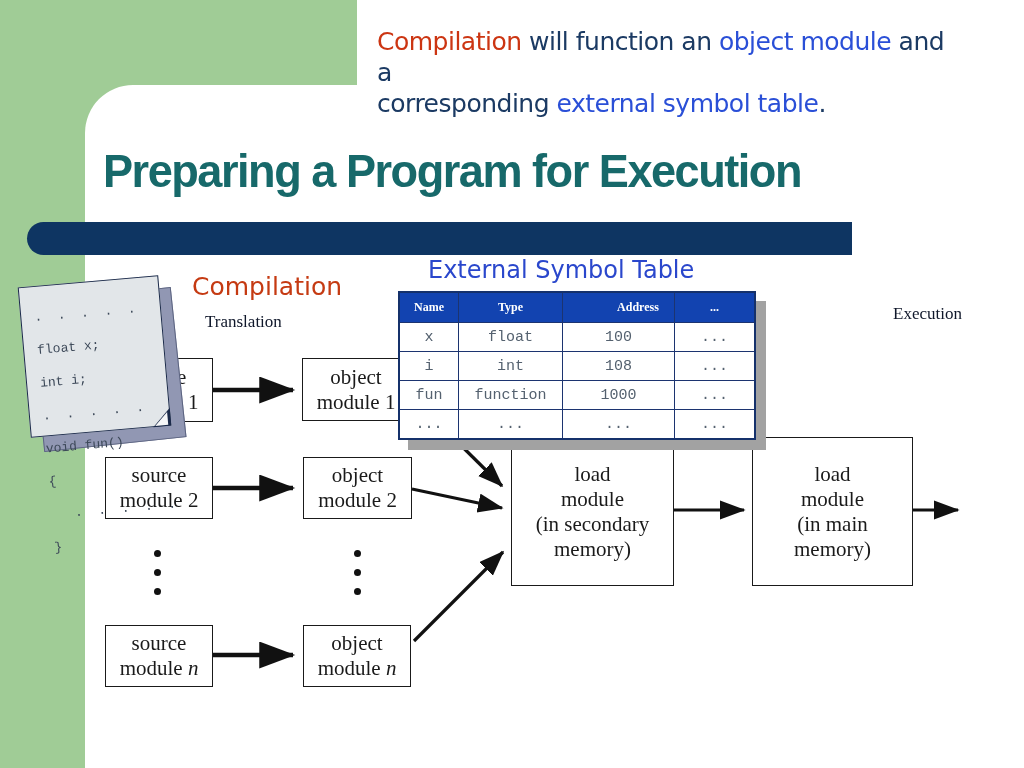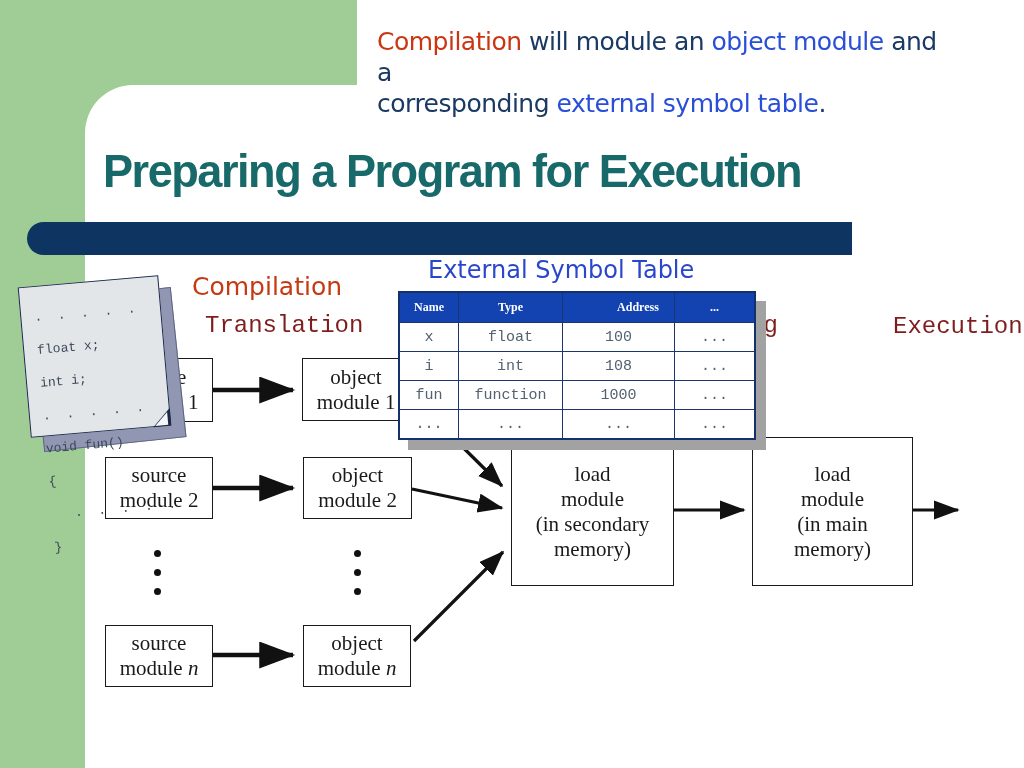--- a/index.html
+++ b/index.html
@@ -26,22 +26,22 @@
       background:#0e3562;border-radius:17px 0 0 17px;}
 
   
   .dbox{position:absolute;background:#ffffff;border:1.6px solid #1a1a1a;
       display:flex;flex-direction:column;align-items:center;justify-content:center;
       font-family:"Liberation Serif",serif;font-size:21px;line-height:25px;
       color:#1a1a1a;text-align:center;z-index:3;}
   .dbox em{font-style:italic;font-family:"Liberation Serif",serif;}
 
   
-  .serif-label{position:absolute;font-family:Liberation Mono, monospace;
-      font-size:24px;color:#7f1d1d;z-index:1;}
+  .serif-label{position:absolute;font-family:Liberation Serif, serif;
+      font-size:17px;color:#0f172a;z-index:1;}
   .compilation-label{position:absolute;left:192px;top:272px;
       font-family:"DejaVu Sans",sans-serif;font-size:25px;font-weight:500;
       color:#c53a12;z-index:1;}
   .est-label{position:absolute;left:428px;top:256px;
       font-family:"DejaVu Sans",sans-serif;font-size:24px;font-weight:500;
       color:#2a47cc;z-index:4;}
 
   
   .sym-table{position:absolute;left:398px;top:291px;z-index:5;
       border-collapse:collapse;background:#fff;
@@ -75,21 +75,21 @@
   
   svg.arrows{position:absolute;left:0;top:0;z-index:2;}
 </style>
 </head>
 <body>
 
 <div class="panel-main"></div>
 <div class="panel-top"></div>
 
 <div class="intro">
-  <span class="c-red">Compilation</span><span class="c-navy"> will module an </span><span class="c-blue">object module</span><span class="c-navy"> and a</span><br>
+  <span class="c-red">Compilation</span><span class="c-navy"> will function an </span><span class="c-blue">object module</span><span class="c-navy"> and a</span><br>
   <span class="c-navy">corresponding </span><span class="c-blue">external symbol table</span><span class="c-navy">.</span>
 </div>
 
 <div class="title">Preparing a Program for Execution</div>
 <div class="title-bar"></div>
 
 <svg class="arrows" width="1024" height="768">
   <defs>
     <marker id="ah" markerWidth="9" markerHeight="7" refX="7.5" refY="3" orient="auto">
       <path d="M0,0 L8,3 L0,6 z" fill="#111"></path>
@@ -101,21 +101,21 @@
   <line x1="415" y1="400" x2="502" y2="486" stroke="#111" stroke-width="3.2" marker-end="url(#ah)"></line>
   <line x1="412" y1="489" x2="502" y2="508" stroke="#111" stroke-width="3.2" marker-end="url(#ah)"></line>
   <line x1="414" y1="641" x2="503" y2="552" stroke="#111" stroke-width="3.2" marker-end="url(#ah)"></line>
   <line x1="674" y1="510" x2="744" y2="510" stroke="#111" stroke-width="3.2" marker-end="url(#ah)"></line>
   <line x1="913" y1="510" x2="958" y2="510" stroke="#111" stroke-width="3.2" marker-end="url(#ah)"></line>
 </svg>
 
 <div class="compilation-label">Compilation</div>
 <div class="serif-label" style="left:205px;top:312px;">Translation</div>
 <div class="serif-label" style="left:706px;top:312px;">ading</div>
-<div class="serif-label" style="left:893px;top:313px;text-align:right;">Execution</div>
+<div class="serif-label" style="left:893px;top:304px;text-align:right;">Execution</div>
 <div class="est-label">External Symbol Table</div>
 
 <div class="dbox" style="left:105px;top:358px;width:106px;height:62px;">
   <span>source</span>
   <span><span>module</span>&nbsp;<span>1</span></span>
 </div>
 <div class="dbox" style="left:302px;top:358px;width:106px;height:61px;">
   <span>object</span>
   <span><span>module</span>&nbsp;<span>1</span></span>
 </div>

